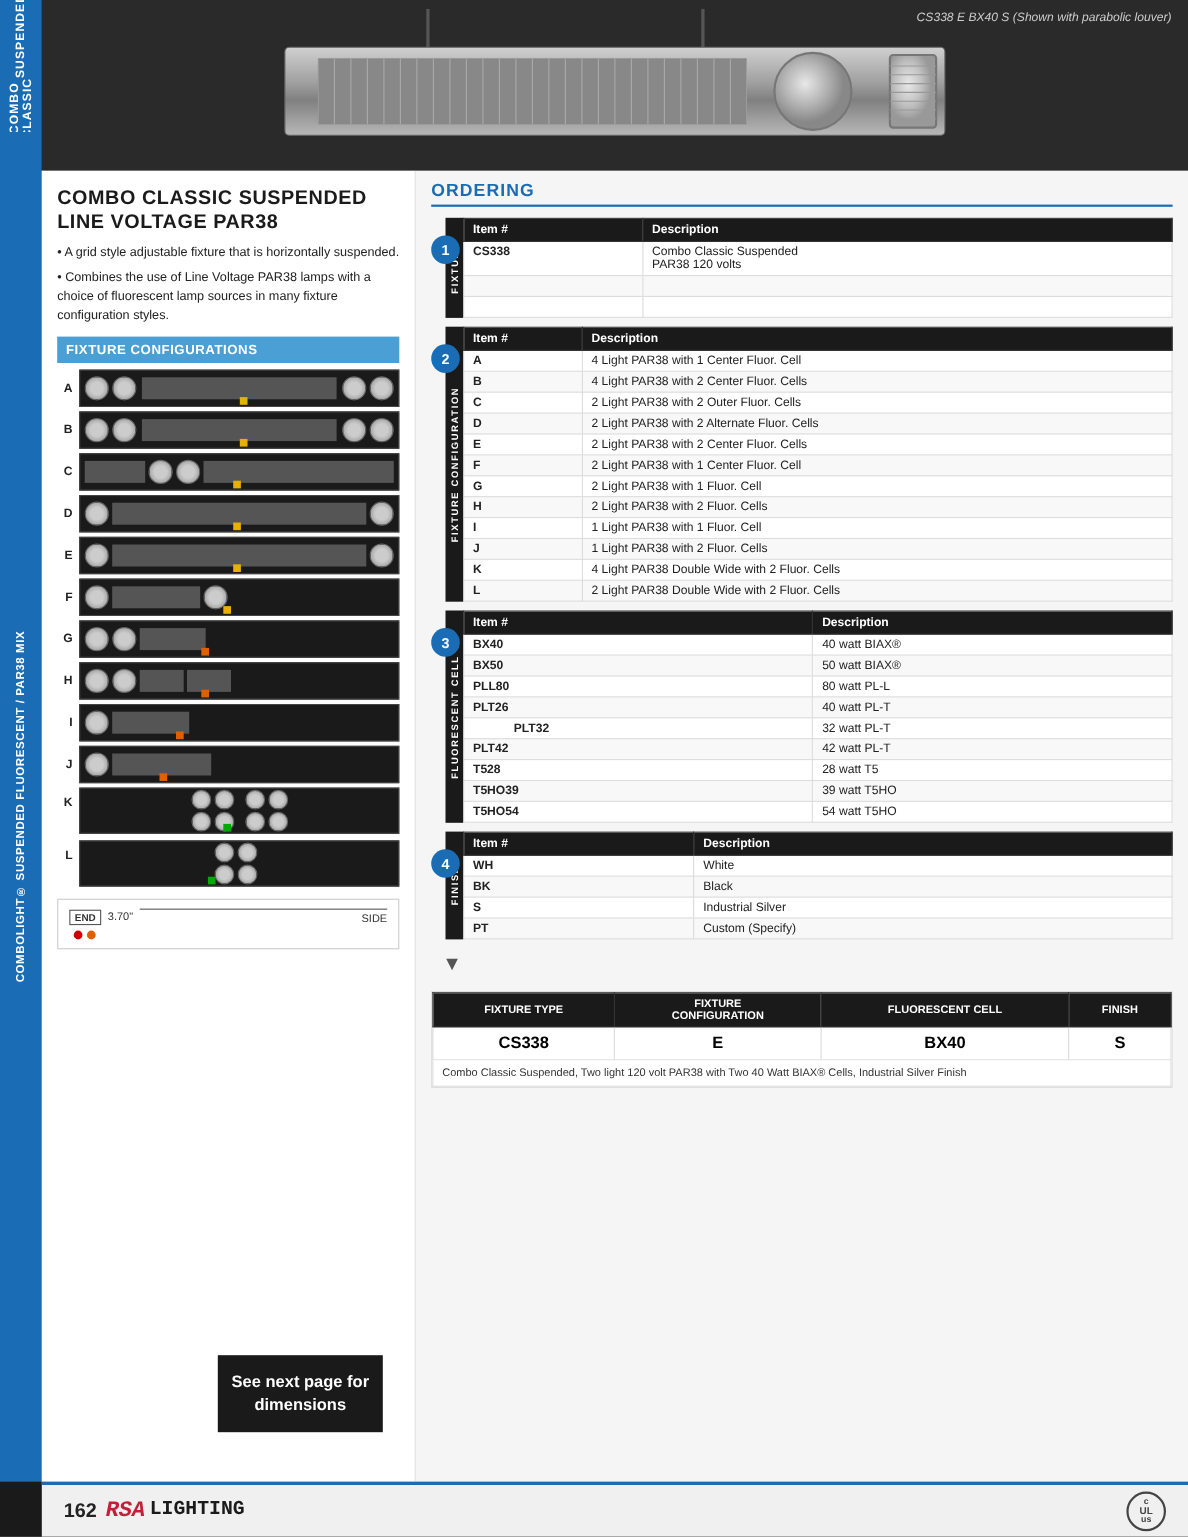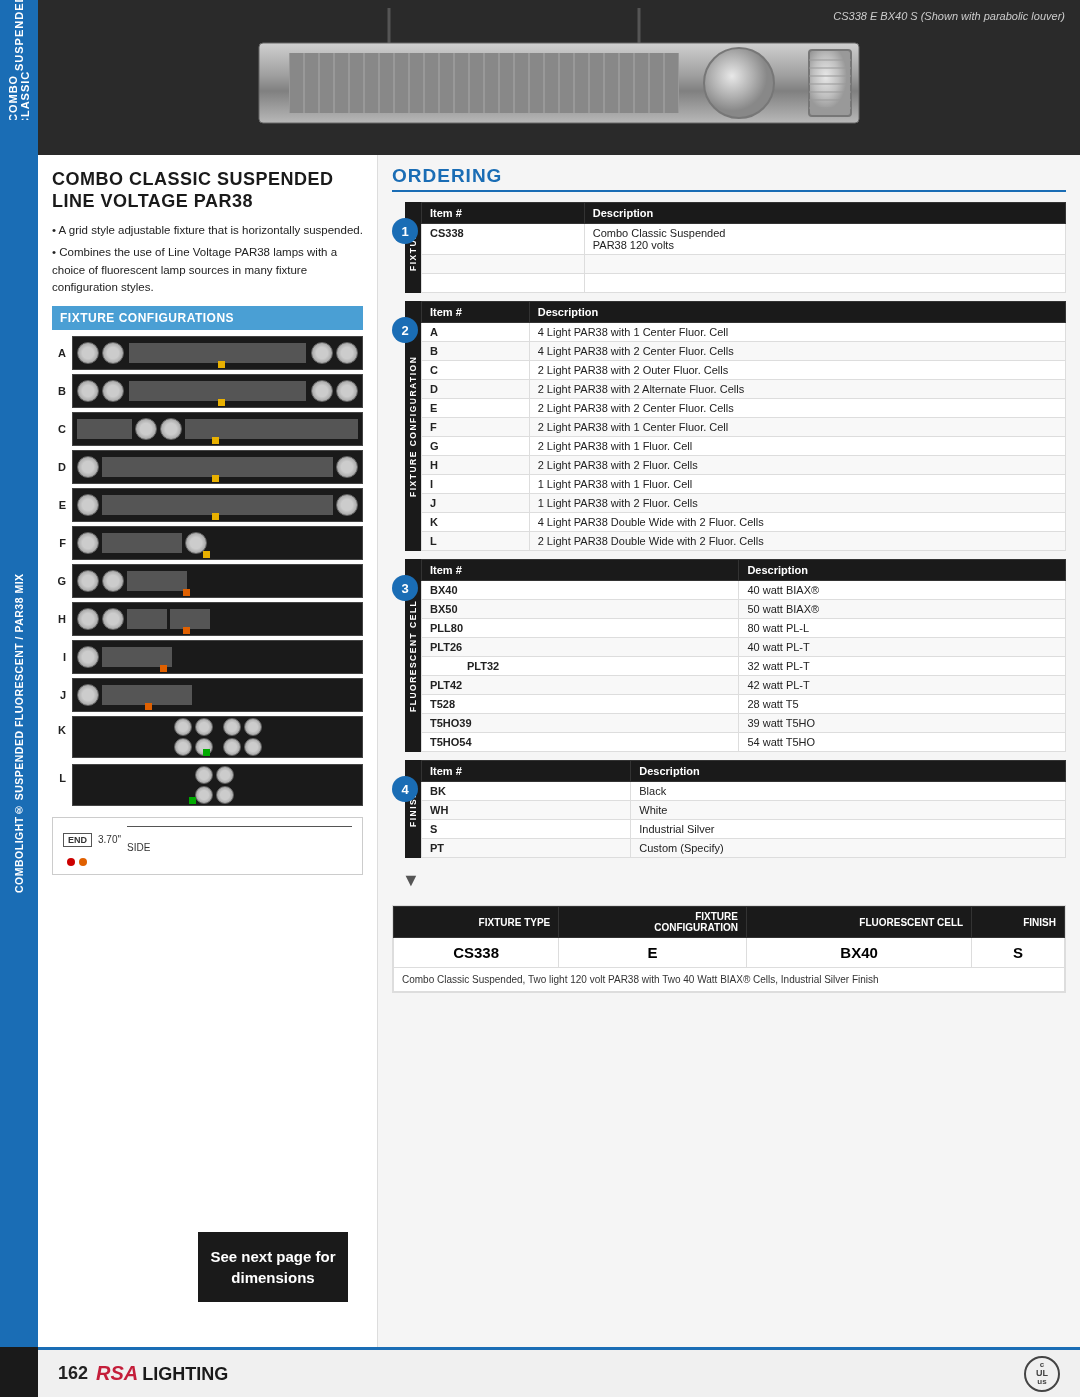--- a/index.html
+++ b/index.html
@@ -186,21 +186,21 @@
 
     
     .right-panel {
       flex: 1;
       padding: 10px 14px;
       background: #f5f5f5;
     }
 
     .ordering-title {
       color: #1a6db5;
-      font-size: 19px;
+      font-size: 16px;
       font-weight: 900;
       border-bottom: 2px solid #1a6db5;
       padding-bottom: 3px;
       margin-bottom: 10px;
       text-transform: uppercase;
       letter-spacing: 1px;
     }
 
     .section-table {
       flex: 1;
@@ -252,22 +252,23 @@
 
     .footer-page-num {
       font-size: 18px;
       font-weight: 900;
       color: #222;
       margin-right: 8px;
     }
 
     .footer-brand {
       display: flex;
-      align-items: flex-end;
+      align-items: flex-start;
       gap: 4px;
+      font-family: Liberation Mono, monospace;
     }
 
     .footer-rsa {
       font-size: 20px;
       font-weight: 900;
       color: #c41e3a;
       font-style: italic;
     }
 
     .footer-lighting {
@@ -316,21 +317,21 @@
     .example-table {
       width: 100%;
       border-collapse: collapse;
       font-size: 11px;
     }
 
     .example-table th {
       background: #1a1a1a;
       color: white;
       padding: 4px 8px;
-      text-align: right;
+      text-align: center;
       font-size: 10px;
       font-weight: bold;
       border: 1px solid #333;
       text-transform: uppercase;
     }
 
     .example-table td {
       background: white;
       padding: 6px 8px;
       text-align: center;
@@ -666,21 +667,21 @@
             <div style="position:absolute; bottom:1px; left:40%; width:7px; height:7px; background:#00aa00;"></div>
           </div>
         </div>
 
       </div>
 
       <div class="dimension-diagram">
         <div style="display:flex; align-items:center; gap:6px; font-size:10px; color:#333;">
           <span style="border:1px solid #555; padding:1px 4px; font-size:9px; font-weight:bold;">END</span>
           <span style="font-size:10px; color:#333;">3.70"</span>
-          <div style="flex:1; border-top:1px solid #555; text-align:left; position:relative; padding-top:15px;">
+          <div style="flex:1; border-top:1px solid #555; text-align:right; position:relative; padding-top:3px;">
             <span style="font-size:10px; color:#333;">SIDE</span>
           </div>
         </div>
         <div style="display:flex; gap:4px; margin-top:5px; padding-left:4px;">
           <div style="width:8px; height:8px; border-radius:50%; background:#cc0000;"></div>
           <div style="width:8px; height:8px; border-radius:50%; background:#e06000;"></div>
         </div>
       </div>
 
     </div>
@@ -834,26 +835,26 @@
         <div class="vert-label">FINISH</div>
         <table class="section-table">
           <thead>
             <tr>
               <th>Item #</th>
               <th>Description</th>
             </tr>
           </thead>
           <tbody id="finish-tbody">
           <tr>
+                <td class="item-num" style="font-weight:bold;">WH</td>
+                <td>White</td>
+              </tr>
+              <tr>
                 <td class="item-num" style="font-weight:bold;">BK</td>
                 <td>Black</td>
-              </tr>
-              <tr>
-                <td class="item-num" style="font-weight:bold;">WH</td>
-                <td>White</td>
               </tr>
               <tr>
                 <td class="item-num" style="font-weight:bold;">S</td>
                 <td>Industrial Silver</td>
               </tr>
               <tr>
                 <td class="item-num" style="font-weight:bold;">PT</td>
                 <td>Custom (Specify)</td>
               </tr>
             </tbody>

